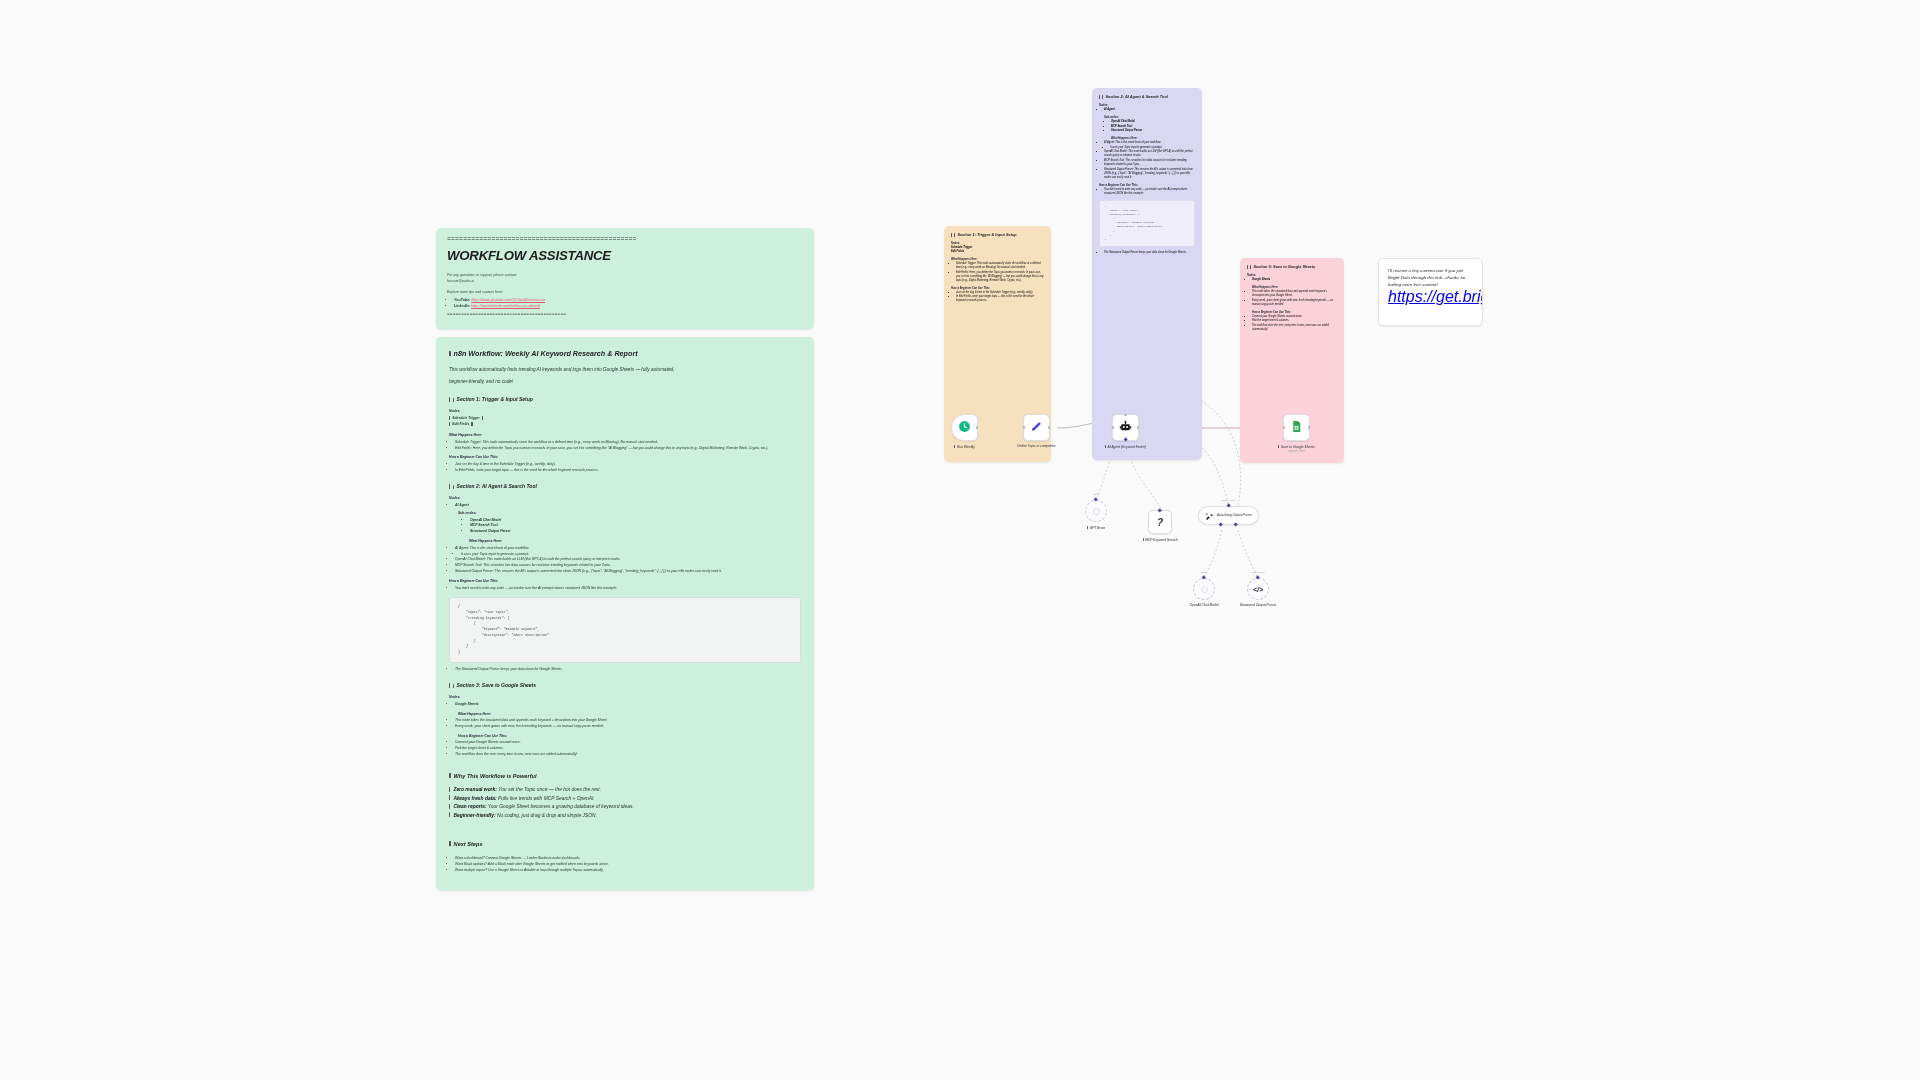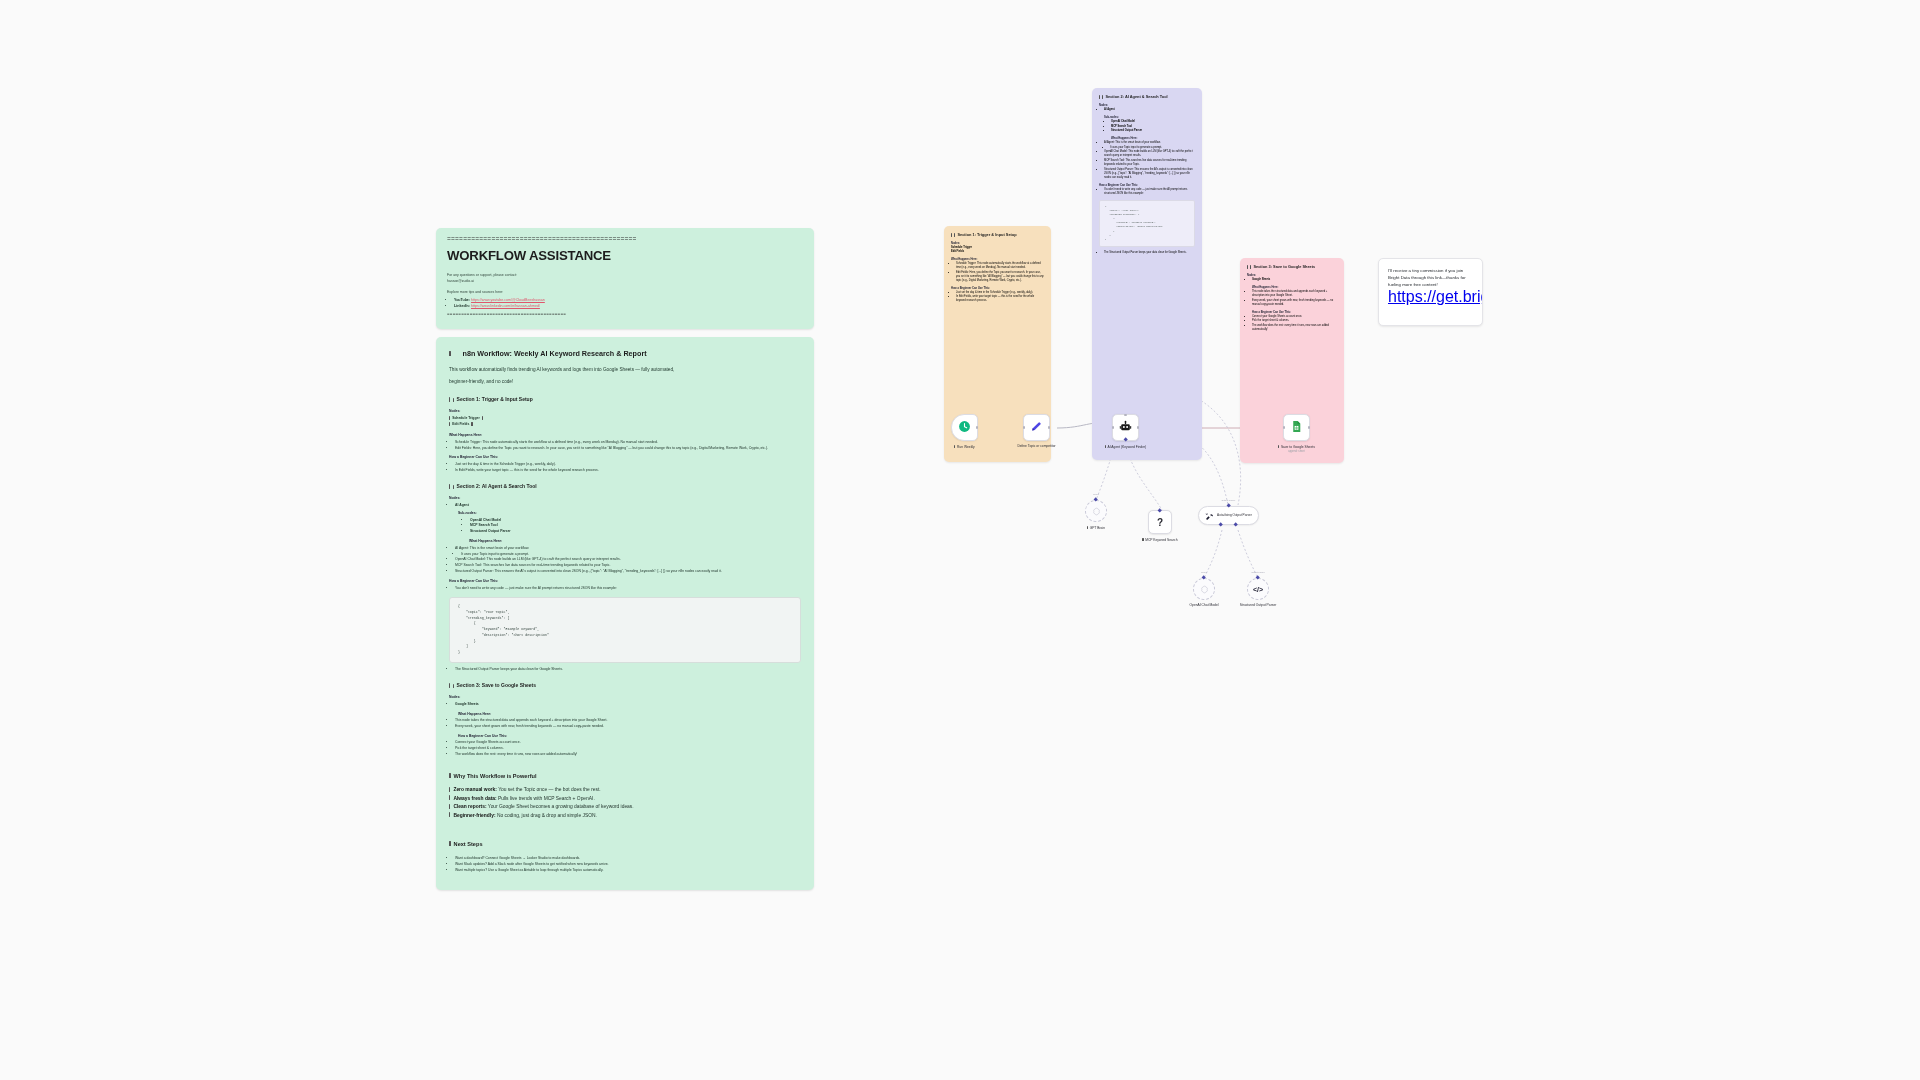--- a/index.html
+++ b/index.html
@@ -3,21 +3,21 @@
 <meta charset="utf-8">
 <style>
   * { box-sizing: border-box; }
   html, body {
     margin: 0; padding: 0;
     width: 1920px; height: 1080px;
     background: #fafafa;
     font-family: "Liberation Sans", sans-serif;
     overflow: hidden;
   }
-  #canvas { position: relative; width: 1920px; height: 848px; background: #fafafa; }
+  #canvas { position: relative; width: 1920px; height: 848px; background: #fafafa; font-style: italic; }
 
   
   .doc-col { position: absolute; left: 436px; top: 228px; width: 378px; }
 
   .note {
     border-radius: 5px;
     box-shadow: 0 1px 2px rgba(0,0,0,.10);
     padding: 9px 11px;
     font-size: 3.6px;
     line-height: 1.55;
@@ -41,21 +41,21 @@
     color: #1d1d1d; margin: 2px 0 6px 0;
   }
   .tiny { font-size: 3.5px; line-height: 1.7; color: #31443b; }
   .tiny.gap { margin-top: 5px; }
   .lnk { color: #e0566c; text-decoration: underline; word-break: break-all; }
   ul.tinylist { margin: 2px 0 0 0; padding-left: 7px; }
   ul.tinylist li { margin: 0 0 .5px 0; }
 
   .h2 {
     font-size: 7.2px; font-weight: 700; color: #1d1d1d;
-    margin: 0 0 7px 0; display: flex; align-items: baseline; gap: 12px;
+    margin: 0 0 7px 0; display: flex; align-items: baseline; gap: 3px;
   }
   .h3 {
     font-size: 5.0px; font-weight: 700; color: #1d1d1d;
     margin: 10px 0 5px 0; display: flex; align-items: baseline; gap: 2.5px;
   }
   .h2b { font-size: 5.6px; font-weight: 700; color:#1d1d1d; margin: 14px 0 5px 0;
          display:flex; align-items:baseline; gap:3px; }
   .bar { display:inline-block; width:1.4px; height:5px; background:#555; flex:none;
          position:relative; top:.5px; border-radius:.5px; }
   .bar.sm { height:3.6px; width:1.2px; }

